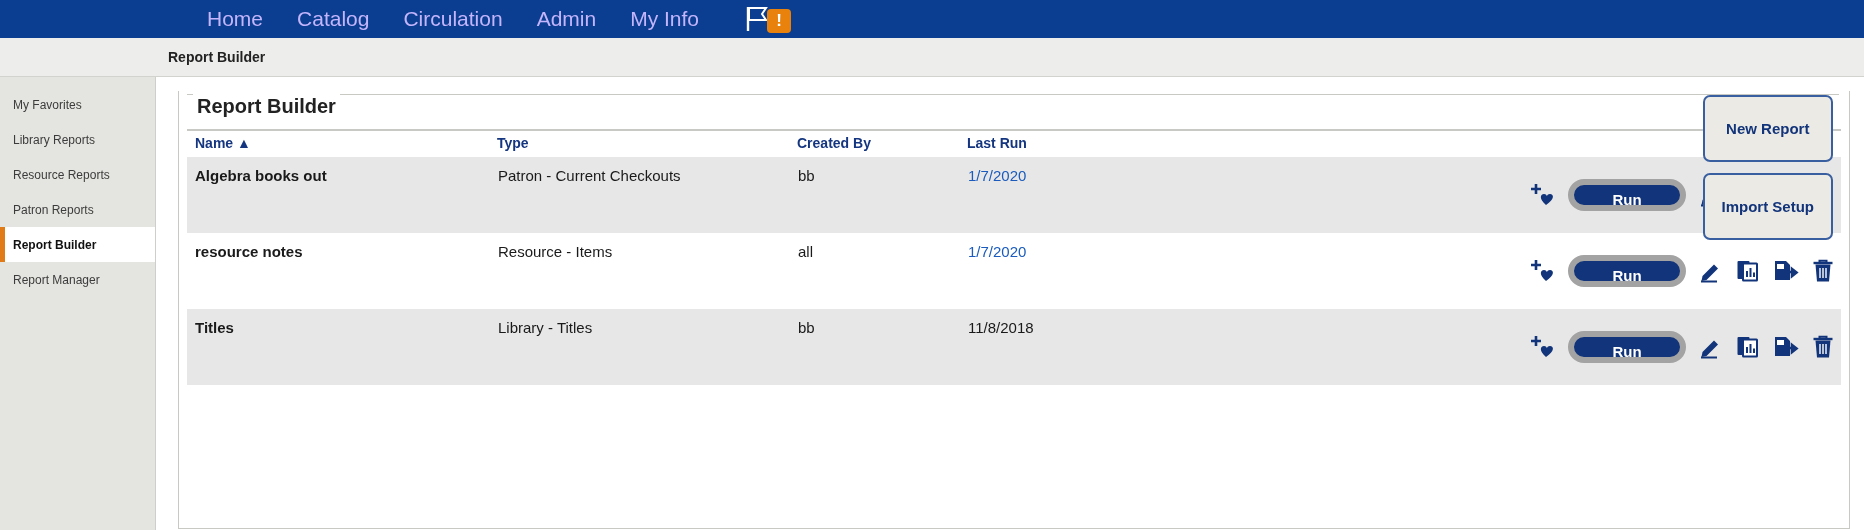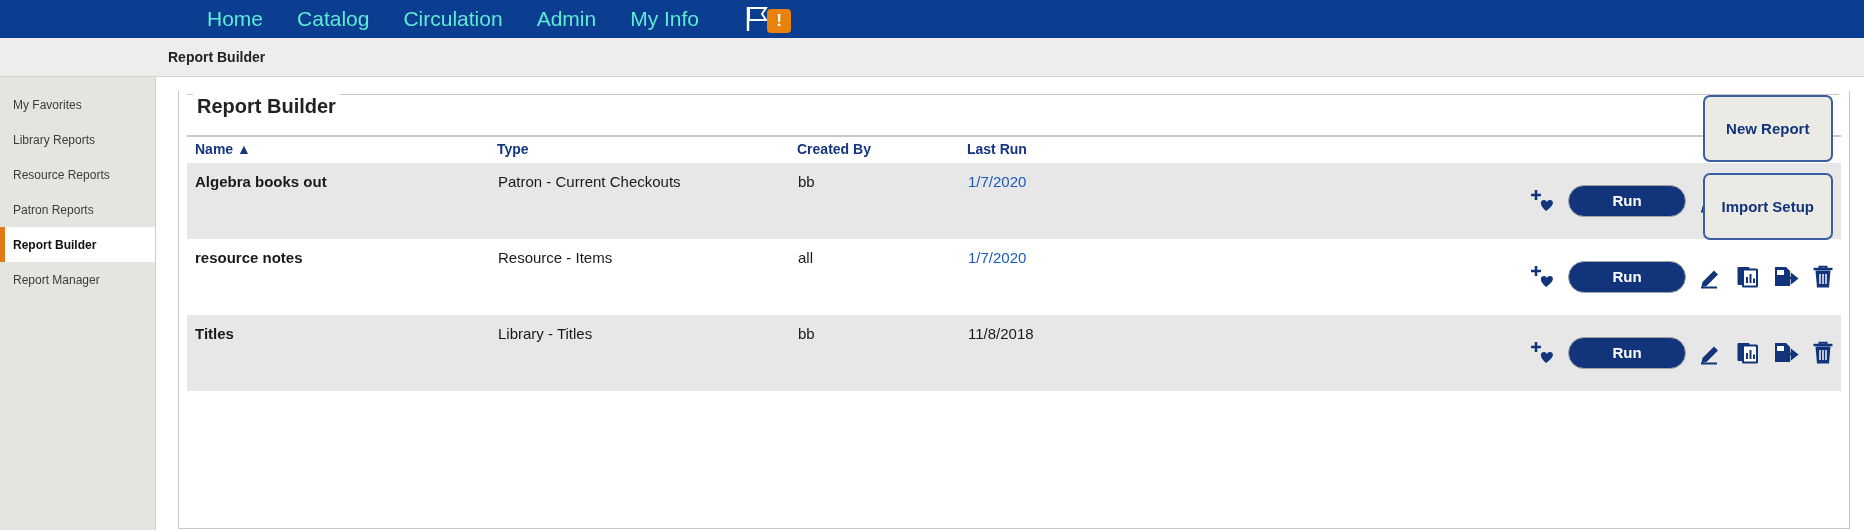--- a/index.html
+++ b/index.html
@@ -14,21 +14,21 @@
   
   #topnav {
     height: 38px;
     background: #0b3d91;
     display: flex;
     align-items: center;
     padding-left: 190px;
     position: relative;
   }
   .nav-item {
-    color: #5eead4;
+    color: #c4b5fd;
     font-size: 21px;
     padding: 0 17px;
     line-height: 38px;
     height: 38px;
     position: relative;
     white-space: nowrap;
     cursor: pointer;
   }
   .nav-item.active::after {
     content: "";
@@ -176,21 +176,21 @@
     font-size: 15px;
     font-weight: bold;
     padding: 23px 17px;
     min-width: 120px;
     text-align: center;
     cursor: pointer;
     font-family: "Liberation Sans", sans-serif;
   }
 
   
-  #tablewrap { padding: 0 8px; margin-top: 6px; }
+  #tablewrap { padding: 0 8px; }
   table#reports {
     width: 100%;
     border-collapse: collapse;
     table-layout: fixed;
   }
   table#reports thead th {
     text-align: left;
     font-size: 14px;
     font-weight: bold;
     color: #14357f;
@@ -222,21 +222,21 @@
     align-items: center;
     justify-content: flex-end;
     gap: 13px;
     padding-top: 12px;
     padding-right: 6px;
   }
   .fav-icon { cursor: pointer; display: block; }
   .run-btn {
     background: #12347a;
     color: #ffffff;
-    border: 1px solid #a3a3a3;
+    border: 6px solid #a3a3a3;
     border-radius: 16px;
     font-size: 15px;
     font-weight: bold;
     width: 118px;
     height: 32px;
     line-height: 30px;
     text-align: center;
     cursor: pointer;
     font-family: "Liberation Sans", sans-serif;
   }

